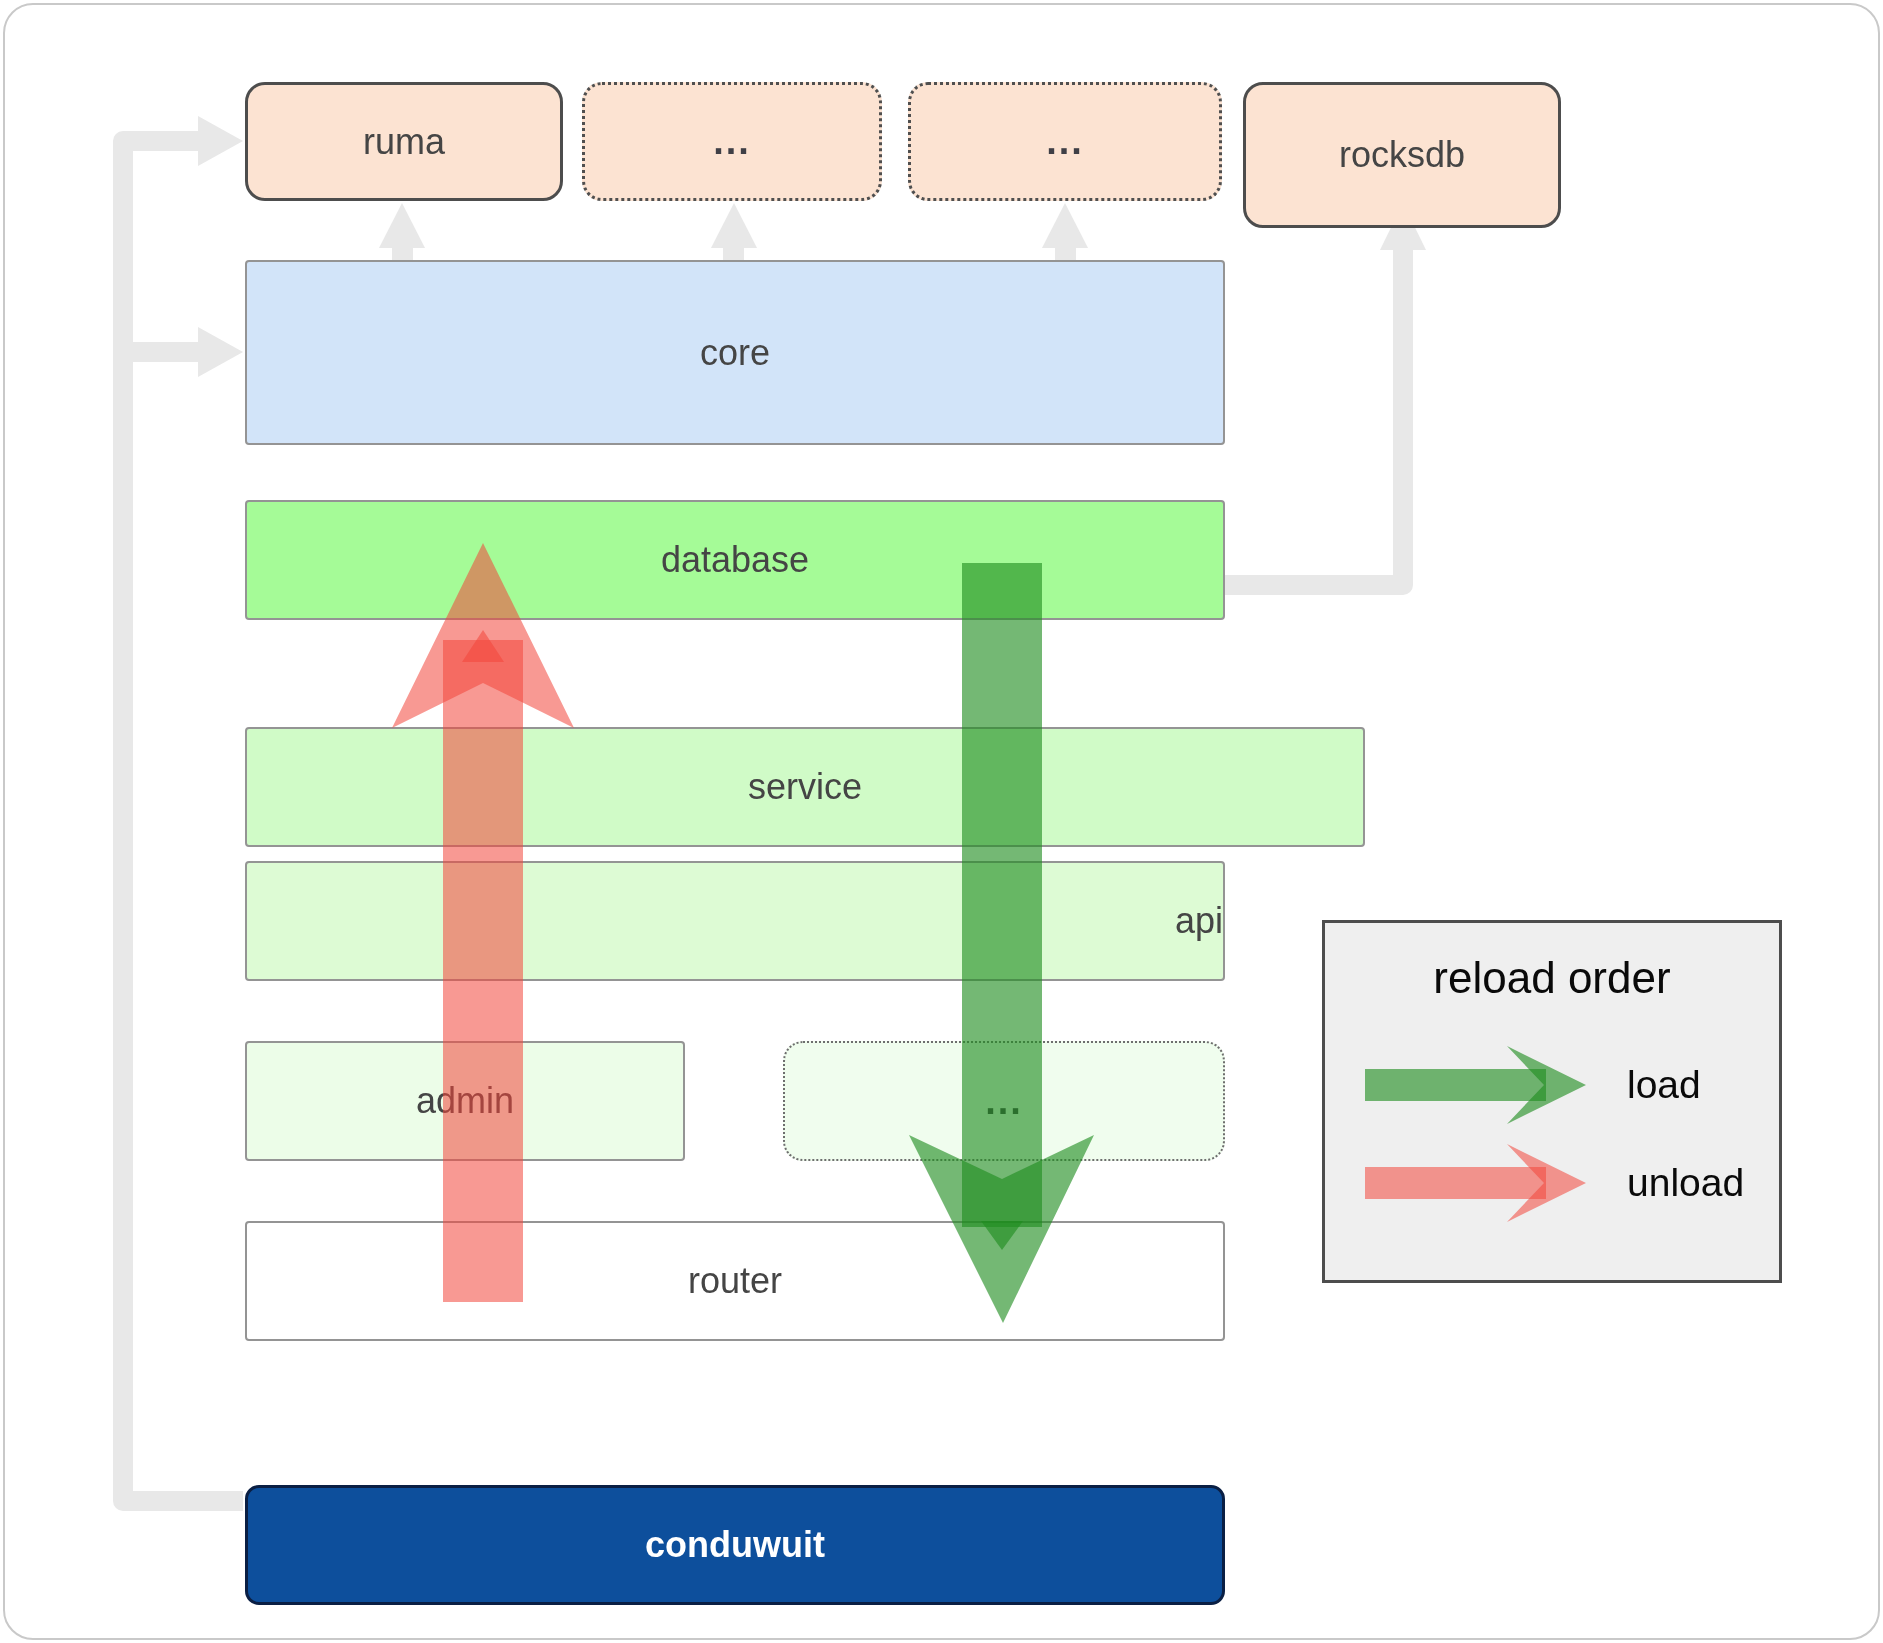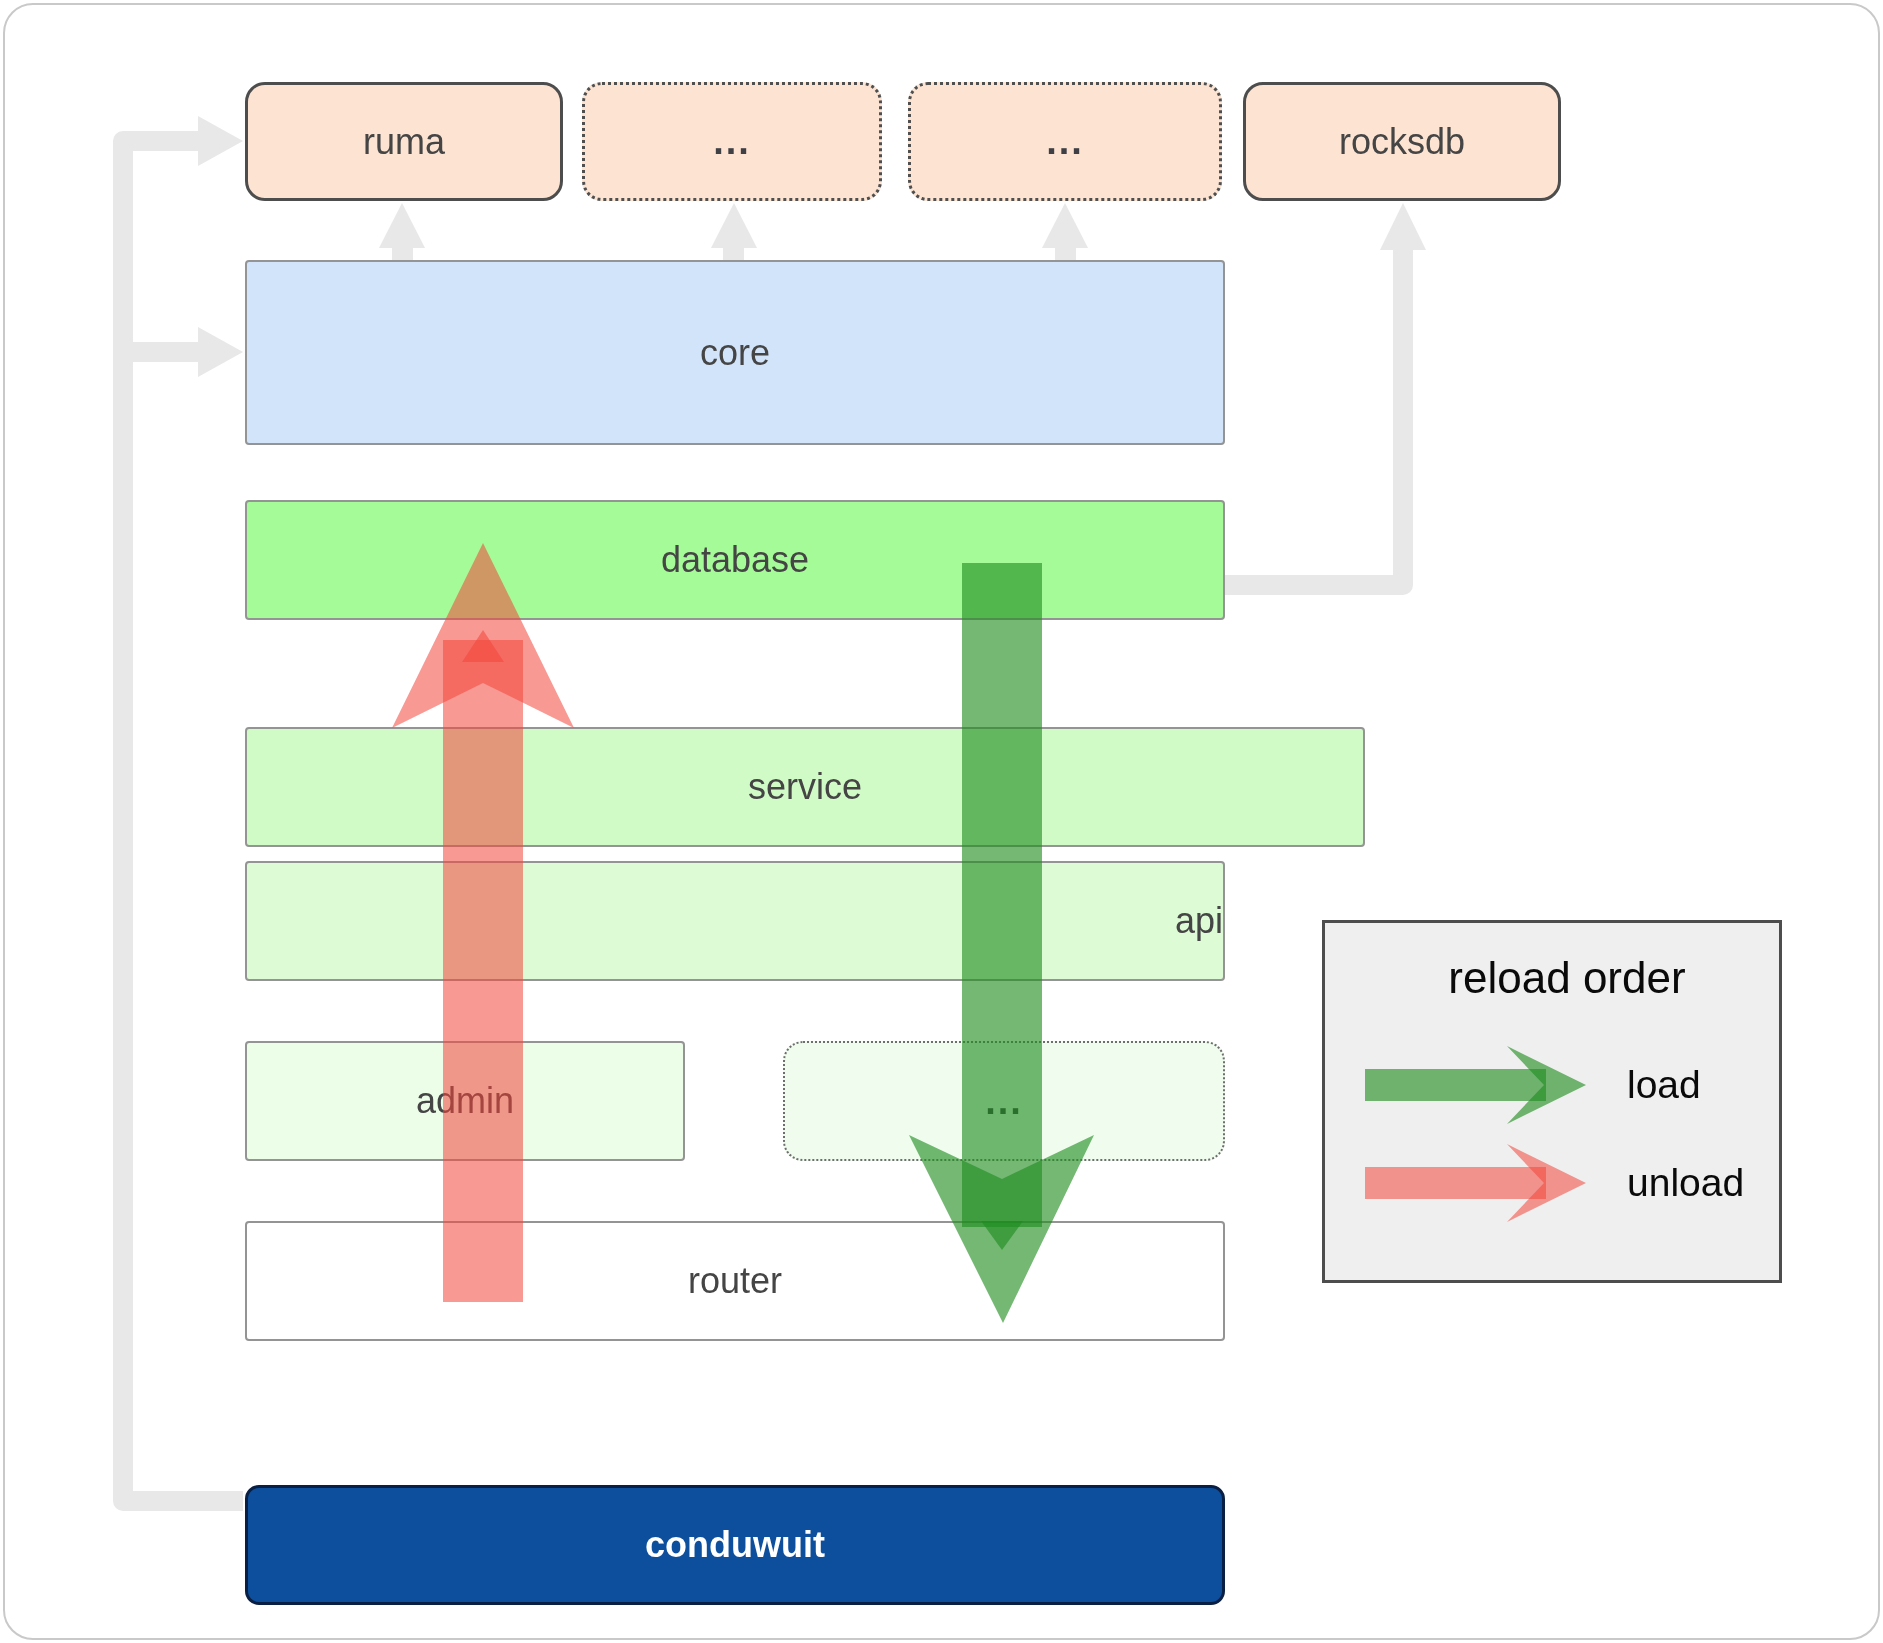--- a/index.html
+++ b/index.html
@@ -14,21 +14,21 @@
   .top-box{border-radius:20px;}
   .top-solid{border:3px solid #4d4d4d;}
   .top-dotted{border:3px dotted #4f4f4f;}
   .stack{border-radius:4px;border:2px solid #949494;}
   .dotted-stack{border:2px dotted #6e6e6e;border-radius:20px;}
   .dots-label{font-weight:700;font-size:38px;letter-spacing:2px;color:#3f3f46;}
   .conduwuit{border:3px solid #0a1f44;border-radius:14px;color:#ffffff;font-weight:600;}
   .legend{position:absolute;left:1322px;top:920px;width:460px;height:363px;
           border:3px solid #4d4d4d;box-sizing:border-box;}
   .legend-title{position:absolute;left:0;top:30px;width:100%;text-align:center;
-                font-size:44px;color:#0a0a0a;padding-left:15px;}
+                font-size:44px;color:#0a0a0a;}
   .legend-arrow-1{position:absolute;left:38px;top:117px;}
   .legend-arrow-2{position:absolute;left:38px;top:215px;}
   .legend-label{position:absolute;font-size:39px;color:#0a0a0a;}
   .legend-label-1{left:302px;top:140px;}
   .legend-label-2{left:302px;top:238px;}
 </style>
 </head>
 <body>
 
 <div class="frame"></div>
@@ -56,21 +56,21 @@
 
 <div class="box top-box top-solid" style="left: 245px; top: 82px; width: 318px; height: 119px; background: rgb(252, 227, 210);">
   <span>ruma</span>
 </div>
 <div class="box top-box top-dotted" style="left: 582px; top: 82px; width: 300px; height: 119px; background: rgb(252, 227, 210);">
   <span class="dots-label">...</span>
 </div>
 <div class="box top-box top-dotted" style="left: 908px; top: 82px; width: 314px; height: 119px; background: rgb(252, 227, 210);">
   <span class="dots-label">...</span>
 </div>
-<div class="box top-box top-solid" style="left: 1243px; top: 82px; width: 318px; height: 119px; background: rgb(252, 227, 210);">
+<div class="box top-box top-solid" style="left: 1243px; top: 82px; width: 318px; height: 146px; background: rgb(252, 227, 210);">
   <span>rocksdb</span>
 </div>
 
 <div class="box stack" style="left: 245px; top: 260px; width: 980px; height: 185px; background: rgb(210, 228, 249);">
   <span>core</span>
 </div>
 <div class="box stack" style="left: 245px; top: 500px; width: 980px; height: 120px; background: rgb(165, 251, 151);">
   <span>database</span>
 </div>
 <div class="box stack" style="left: 245px; top: 681px; width: 1120px; height: 120px; background: rgb(208, 251, 199); margin-top: 46px;">

